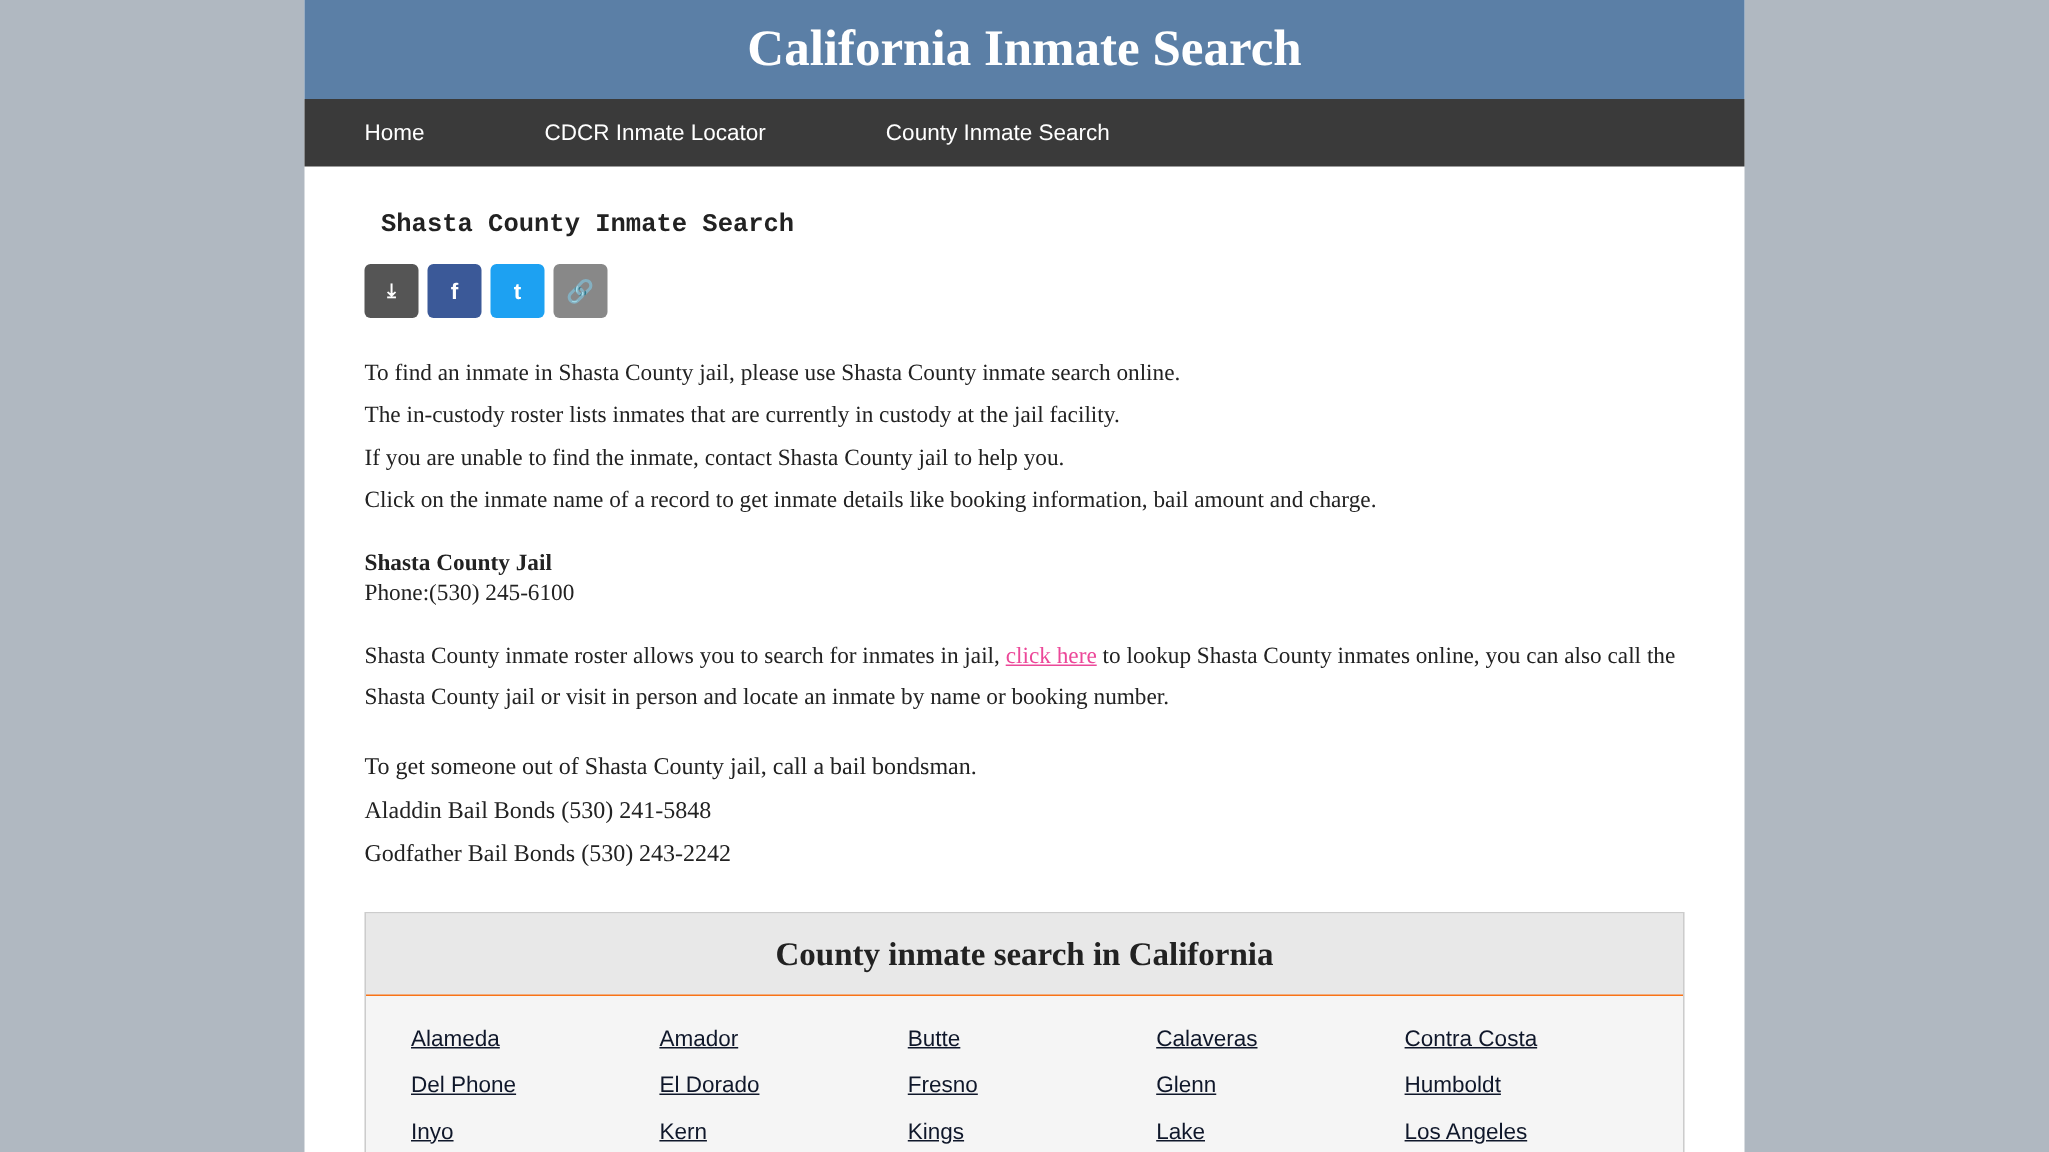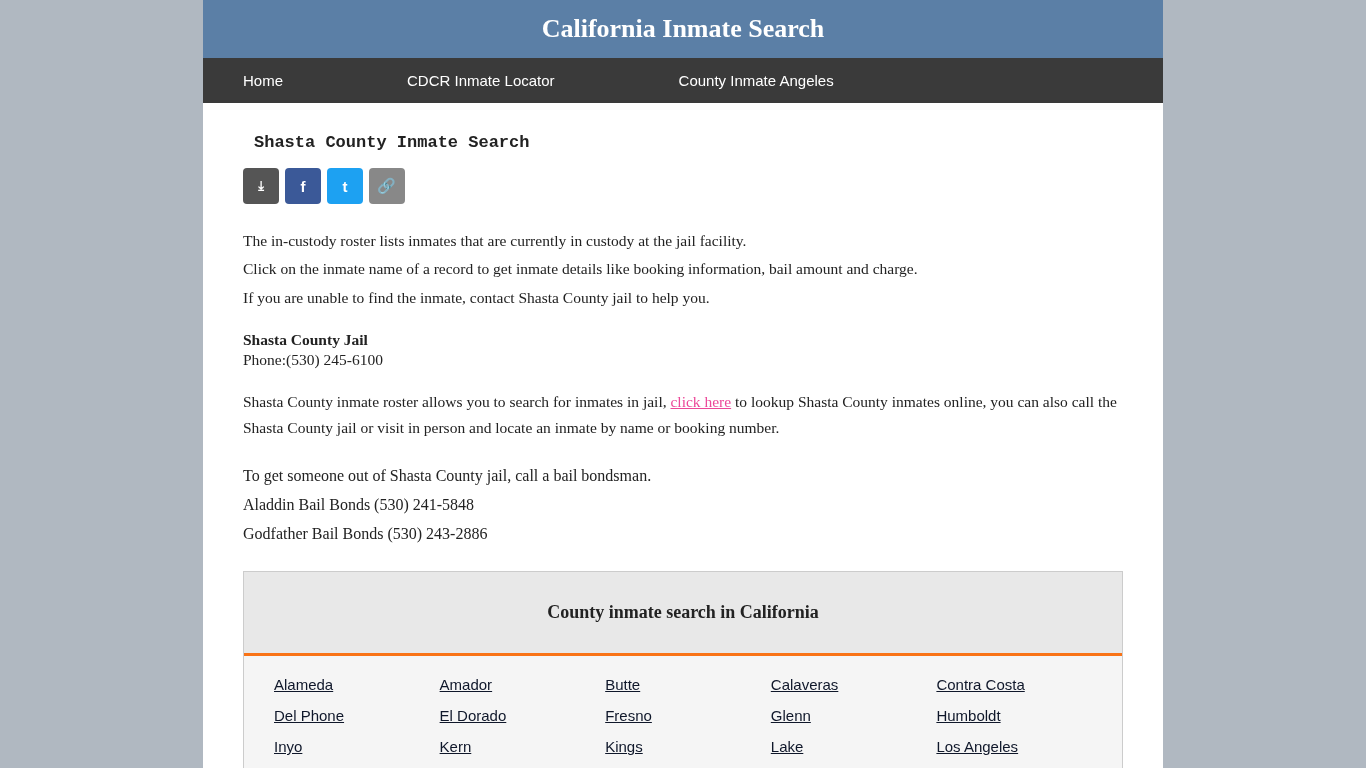--- a/index.html
+++ b/index.html
@@ -15,30 +15,29 @@
       background: #fff;
       min-height: 768px;
     }
     #header {
       background-color: #5b7fa6;
       padding: 14px 20px;
       text-align: center;
     }
     #header h1 {
       color: #fff;
-      font-size: 26px;
+      font-size: 34px;
       font-weight: bold;
       font-family: Georgia, serif;
     }
     #nav {
       background-color: #3a3a3a;
       display: flex;
       align-items: center;
       padding: 0;
-      gap: 44px;
     }
     .nav-item {
       color: #fff;
       padding: 14px 40px;
       font-size: 15px;
       font-family: Arial, sans-serif;
       cursor: pointer;
       text-decoration: none;
     }
     #main-content {
@@ -113,25 +112,25 @@
     .bail-info p { margin-bottom: 2px; }
     .county-section {
       border: 1px solid #ccc;
       background: #f5f5f5;
       padding: 0 0 20px 0;
       margin-bottom: 20px;
     }
     .county-section-header {
       background: #e8e8e8;
       text-align: center;
-      padding: 30px;
-      font-weight: bold;
-      font-size: 18px;
-      font-family: Georgia, serif;
-      border-bottom: 3px solid #f97316;
+      padding: 14px;
+      font-weight: bold;
+      font-size: 22px;
+      font-family: Georgia, serif;
+      border-bottom: 1px solid #f97316;
       margin-bottom: 16px;
     }
     .county-grid {
       display: grid;
       grid-template-columns: repeat(5, 1fr);
       gap: 6px 10px;
       padding: 0 30px;
     }
     .county-link {
       color: #0f172a;
@@ -147,21 +146,21 @@
 
 <div id="app-wrapper">
 
   <div id="header">
     <h1>California Inmate Search</h1>
   </div>
 
   <nav id="nav">
     <a class="nav-item">Home</a>
     <a class="nav-item">CDCR Inmate Locator</a>
-    <a class="nav-item">County Inmate Angeles</a>
+    <a class="nav-item">County Inmate Search</a>
   </nav>
 
   <div id="main-content">
 
     <h2 id="page-title">Shasta County Inmate Search</h2>
 
     <div class="social-buttons">
       <button class="social-btn share" title="Share">
         <span>⤓</span>
       </button>
@@ -170,38 +169,39 @@
       </button>
       <button class="social-btn twitter" title="Twitter">
         <span>t</span>
       </button>
       <button class="social-btn copy" title="Copy Link">
         <span>🔗</span>
       </button>
     </div>
 
     <div class="intro-text">
+      <p>To find an inmate in Shasta County jail, please use Shasta County inmate search online.</p>
       <p>The in-custody roster lists inmates that are currently in custody at the jail facility.</p>
+      <p>If you are unable to find the inmate, contact Shasta County jail to help you.</p>
       <p>Click on the inmate name of a record to get inmate details like booking information, bail amount and charge.</p>
-      <p>If you are unable to find the inmate, contact Shasta County jail to help you.</p>
     </div>
 
     <div class="jail-info">
       <p class="jail-title">Shasta County Jail</p>
       <p>Phone:(530) 245-6100</p>
     </div>
 
     <div class="body-text">
       <span>Shasta County inmate roster allows you to search for inmates in jail, </span><a href="#">click here</a><span> to lookup Shasta County inmates online, you can also call the Shasta County jail or visit in person and locate an inmate by name or booking number.</span>
     </div>
 
     <div class="bail-info">
       <p>To get someone out of Shasta County jail, call a bail bondsman.</p>
       <p>Aladdin Bail Bonds (530) 241-5848</p>
-      <p>Godfather Bail Bonds (530) 243-2886</p>
+      <p>Godfather Bail Bonds (530) 243-2242</p>
     </div>
 
     <div class="county-section">
       <div class="county-section-header">County inmate search in California</div>
       <div class="county-grid">
 
       <a class="county-link" href="#">Alameda</a>
           <a class="county-link" href="#">Amador</a>
           <a class="county-link" href="#">Butte</a>
           <a class="county-link" href="#">Calaveras</a>

